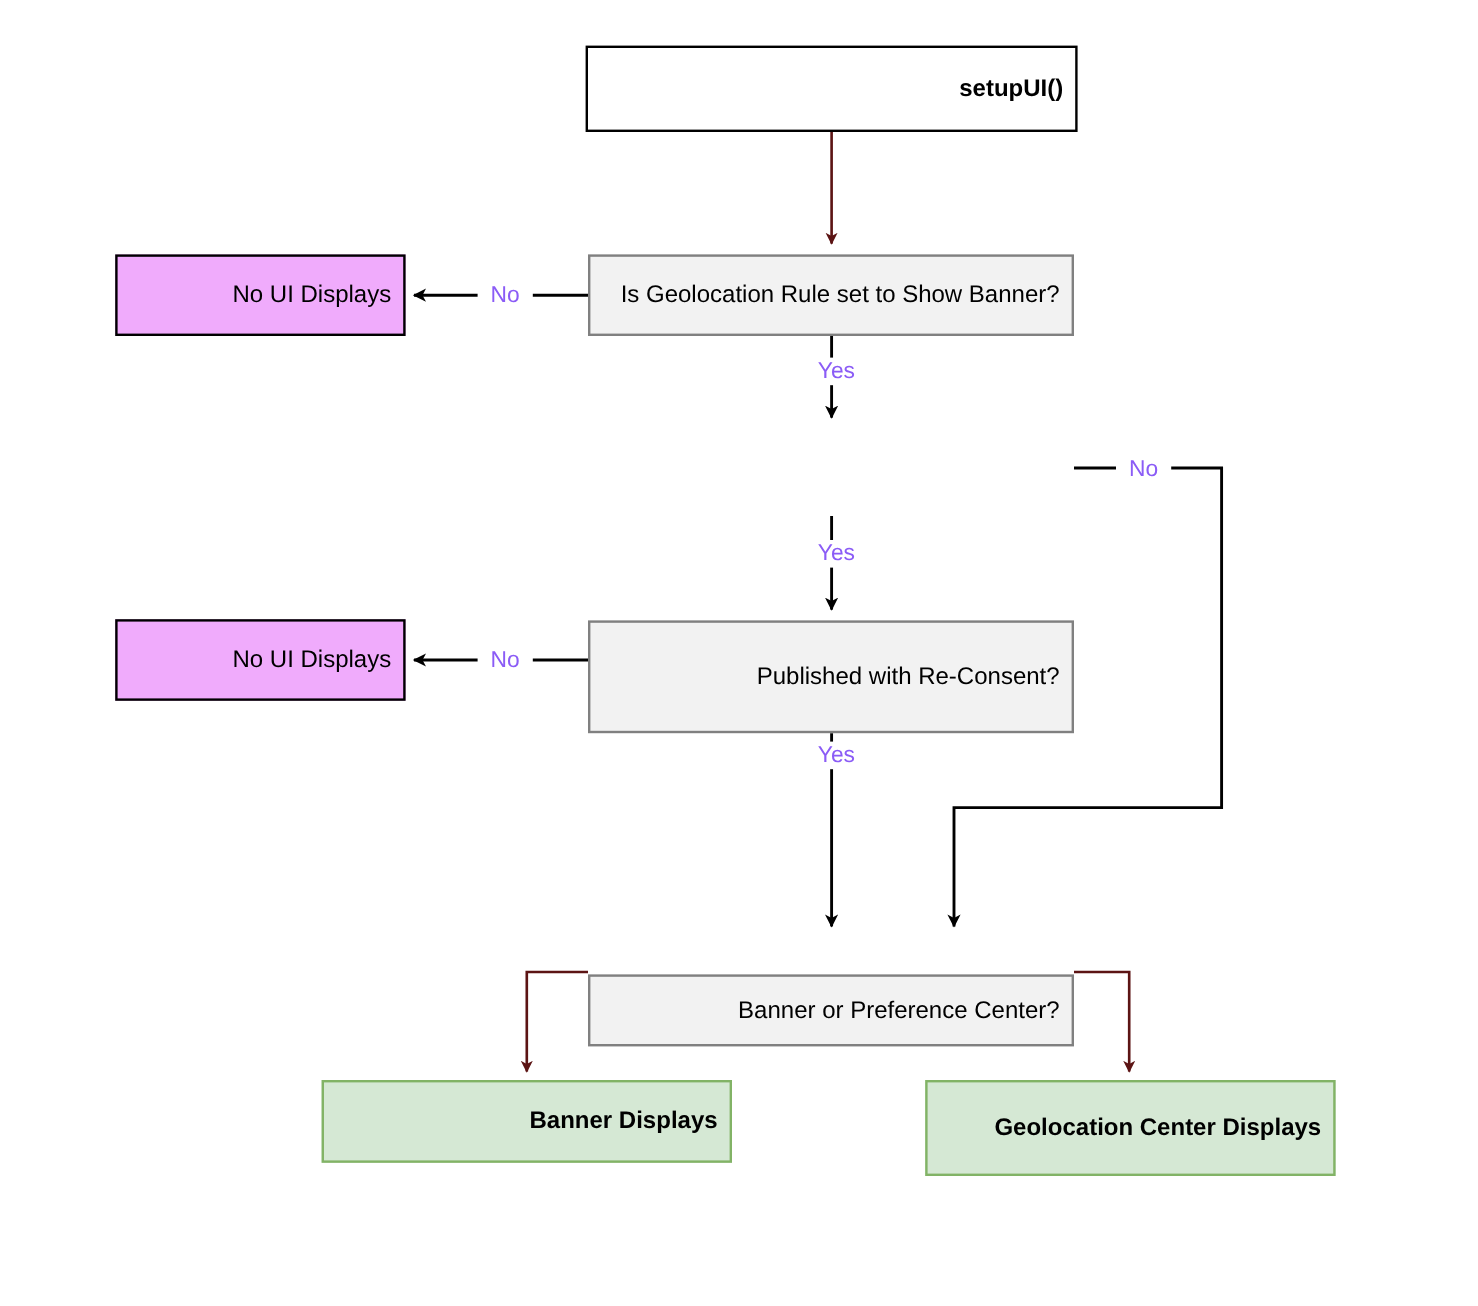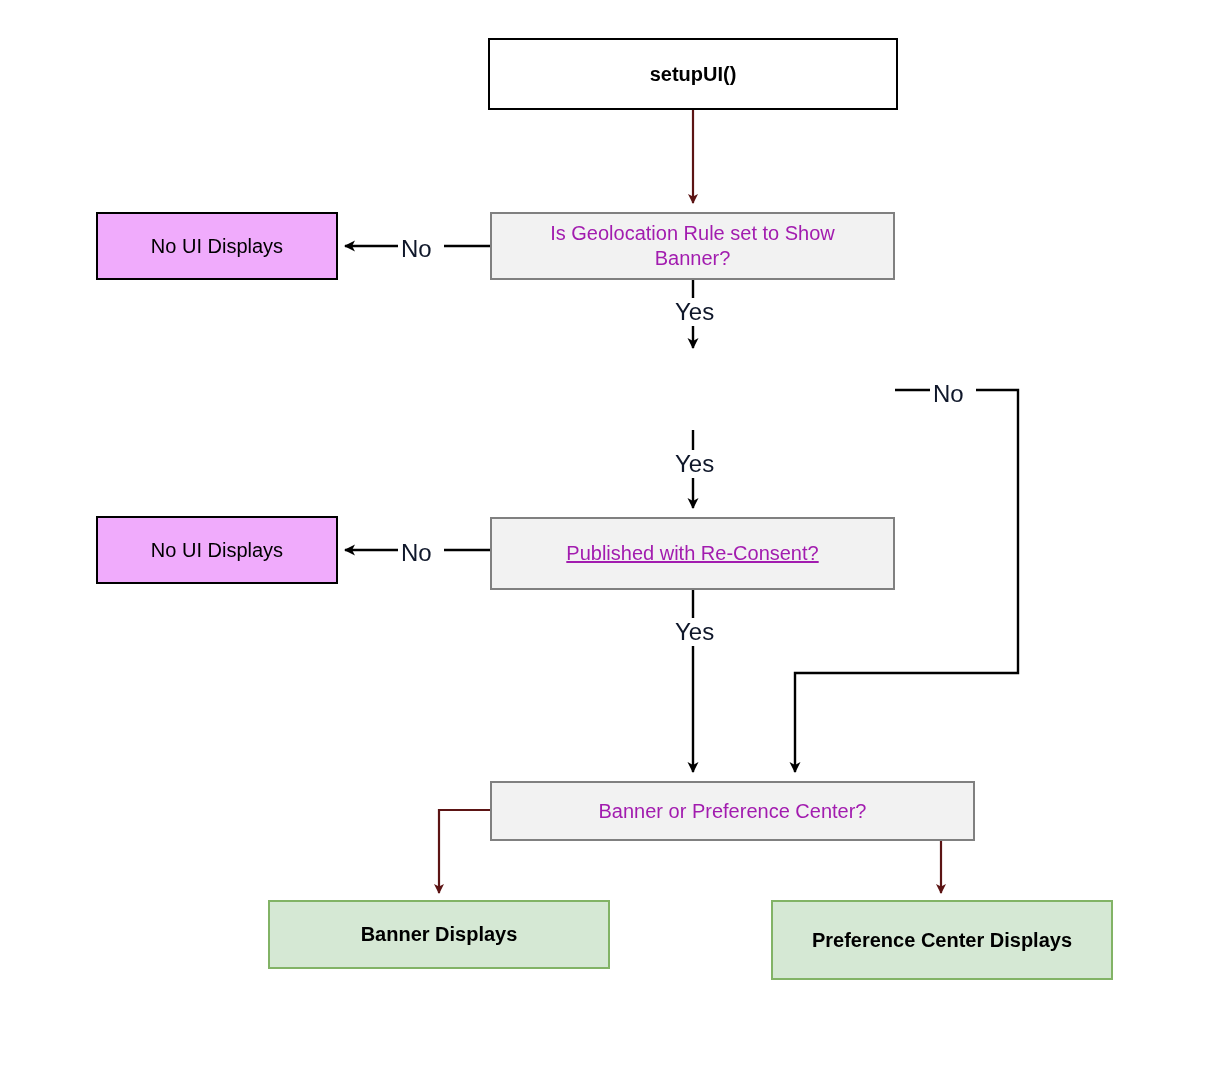--- a/index.html
+++ b/index.html
@@ -24,57 +24,58 @@
     top: 0;
     width: 1232px;
     height: 1088px;
     pointer-events: none;
   }
   .node {
     position: absolute;
     box-sizing: border-box;
     display: flex;
     align-items: center;
-    justify-content: center;
+    justify-content: flex-end;
     text-align: center;
     line-height: 1.25;
     font-size: 20px;
     color: #000000;
-    padding: 2px 28px;
+    padding: 2px 10px;
   }
   .node-terminal {
     background: #ffffff;
     border: 2px solid #000000;
     font-weight: bold;
   }
   .node-plain {
     background: #f0abfc;
     border: 2px solid #000000;
     font-weight: normal;
   }
   .node-decision {
     background: #f2f2f2;
     border: 2px solid #808080;
     font-weight: normal;
-    color: #a21caf;
+    color: #000000;
   }
   .node-success {
     background: #d5e8d4;
     border: 2px solid #82b366;
     font-weight: bold;
     color: #000000;
   }
   .edge-label {
     position: absolute;
     background: #ffffff;
-    font-size: 24px;
-    color: #0f172a;
+    font-size: 19px;
+    color: #8b5cf6;
     line-height: 1;
     padding: 2px 3px;
     white-space: nowrap;
+    text-align: center;
   }
 </style>
 </head>
 <body>
 
 <div id="canvas">
 
   <svg class="edges" viewBox="0 0 1232 1088" xmlns="http://www.w3.org/2000/svg">
     <defs>
       <marker id="arrow-maroon" markerWidth="12" markerHeight="12" refX="9" refY="5" orient="auto" markerUnits="userSpaceOnUse">
@@ -128,38 +129,38 @@
 
   <div class="node node-decision" style="left:490px; top:212px; width:405px; height:68px;">
     <span>Is Geolocation Rule set to Show Banner?</span>
   </div>
 
   <div class="node node-plain" style="left:96px; top:212px; width:242px; height:68px;">
     <span>No UI Displays</span>
   </div>
 
 
-  <div class="node node-decision" style="left:490px; top:517px; width:405px; height:73px;text-decoration:underline;">
+  <div class="node node-decision" style="left:490px; top:517px; width:405px; height:94px;">
     <span>Published with Re-Consent?</span>
   </div>
 
   <div class="node node-plain" style="left:96px; top:516px; width:242px; height:68px;">
     <span>No UI Displays</span>
   </div>
 
-  <div class="node node-decision" style="left:490px; top:781px; width:485px; height:60px;">
+  <div class="node node-decision" style="left:490px; top:812px; width:405px; height:60px;">
     <span>Banner or Preference Center?</span>
   </div>
 
   <div class="node node-success" style="left:268px; top:900px; width:342px; height:69px;">
     <span>Banner Displays</span>
   </div>
 
   <div class="node node-success" style="left:771px; top:900px; width:342px; height:80px;">
-    <span>Preference Center Displays</span>
+    <span>Geolocation Center Displays</span>
   </div>
 
   <div class="edge-label" style="left:398px; top:235px; width:40px;">No</div>
 
   <div class="edge-label" style="left:672px; top:298px; width:44px;">Yes</div>
 
   <div class="edge-label" style="left:930px; top:380px; width:40px;">No</div>
 
   <div class="edge-label" style="left:672px; top:450px; width:44px;">Yes</div>
 

